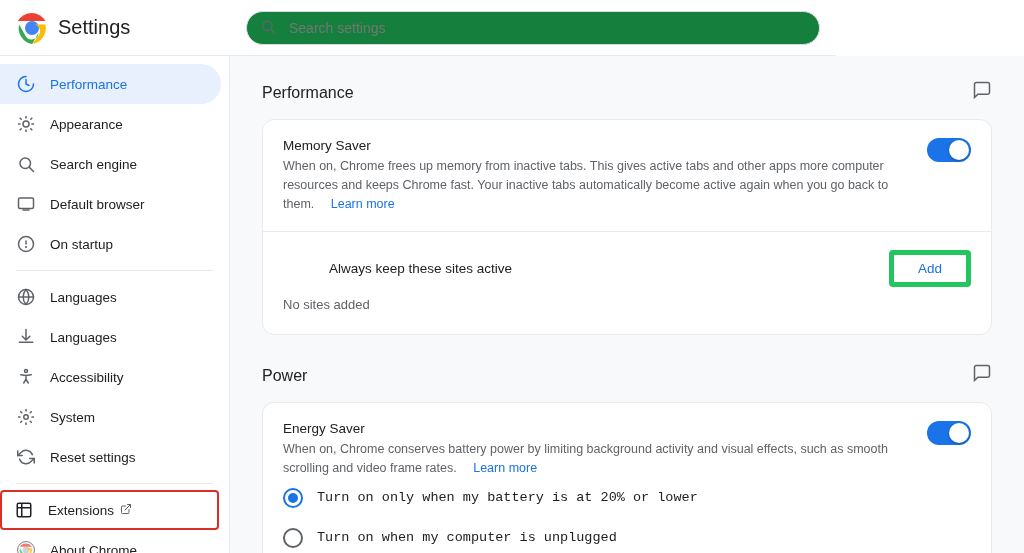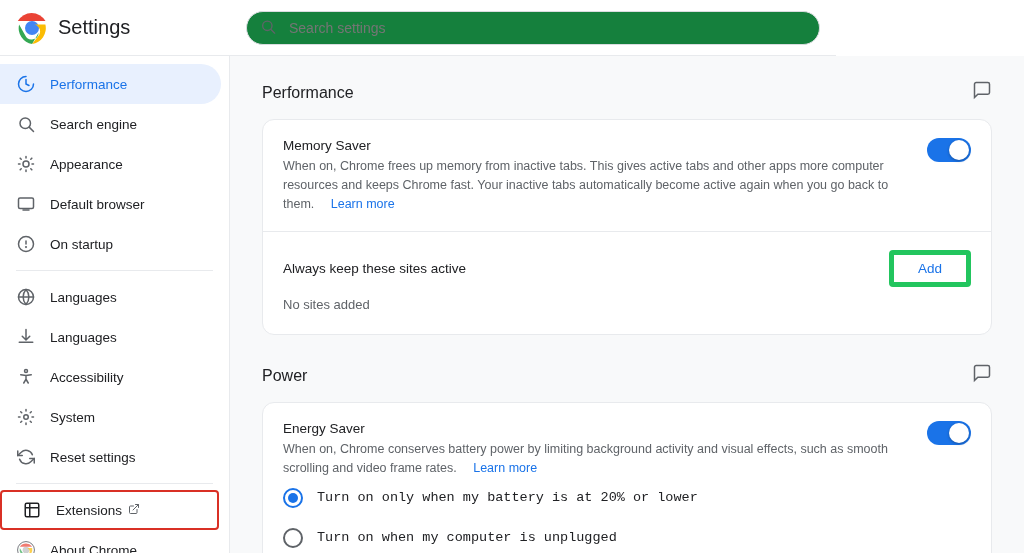--- a/index.html
+++ b/index.html
@@ -116,21 +116,21 @@
     .sidebar-item.active .icon { color: #1a73e8; }
     .sidebar-divider {
       height: 1px;
       background: #e8eaed;
       margin: 6px 16px;
     }
     .extensions-item {
       border: 2px solid #d93025;
       border-radius: 4px;
       margin-right: 10px;
-      padding: 8px 20px;
+      padding: 8px 12px;
     }
     .ext-label {
       display: flex;
       align-items: center;
       gap: 6px;
     }
     .ext-external-icon {
       font-size: 12px;
       color: #5f6368;
     }
@@ -232,20 +232,21 @@
 
     
     .sites-row {
       display: flex;
       align-items: center;
       justify-content: space-between;
     }
     .sites-label {
       font-size: 13.5px;
       color: #202124;
+      margin-left: 46px;
     }
     .add-btn {
       border: 5px solid #22c55e;
       background: #fff;
       color: #1a73e8;
       font-size: 13.5px;
       font-weight: 500;
       padding: 6px 24px;
       border-radius: 4px;
       cursor: pointer;
@@ -328,35 +329,35 @@
           <path d="M12 2a10 10 0 1 0 10 10"></path>
             <path d="M12 6v6l4 2"></path>
         </svg>
       </span>
       <span>Performance</span>
     </div>
 
     <div class="sidebar-item">
       <span class="icon">
         <svg width="18" height="18" viewBox="0 0 24 24" fill="none" stroke="#5f6368" stroke-width="2" stroke-linecap="round">
+          <circle cx="12" cy="12" r="4"></circle>
+            <path d="M12 2v2M12 20v2M4.22 4.22l1.42 1.42M18.36 18.36l1.42 1.42M2 12h2M20 12h2M4.22 19.78l1.42-1.42M18.36 5.64l1.42-1.42"></path>
+        </svg>
+      </span>
+      <span>Appearance</span>
+    </div>
+
+    <div class="sidebar-item">
+      <span class="icon">
+        <svg width="18" height="18" viewBox="0 0 24 24" fill="none" stroke="#5f6368" stroke-width="2" stroke-linecap="round">
           <circle cx="11" cy="11" r="7"></circle>
             <line x1="16.5" y1="16.5" x2="22" y2="22"></line>
         </svg>
       </span>
       <span>Search engine</span>
-    </div>
-
-    <div class="sidebar-item">
-      <span class="icon">
-        <svg width="18" height="18" viewBox="0 0 24 24" fill="none" stroke="#5f6368" stroke-width="2" stroke-linecap="round">
-          <circle cx="12" cy="12" r="4"></circle>
-            <path d="M12 2v2M12 20v2M4.22 4.22l1.42 1.42M18.36 18.36l1.42 1.42M2 12h2M20 12h2M4.22 19.78l1.42-1.42M18.36 5.64l1.42-1.42"></path>
-        </svg>
-      </span>
-      <span>Appearance</span>
     </div>
 
     <div class="sidebar-item">
       <span class="icon">
         <svg width="18" height="18" viewBox="0 0 24 24" fill="none" stroke="#5f6368" stroke-width="2" stroke-linecap="round">
           <rect x="2" y="4" width="20" height="14" rx="2"></rect>
             <line x1="8" y1="20" x2="16" y2="20"></line>
         </svg>
       </span>
       <span>Default browser</span>

